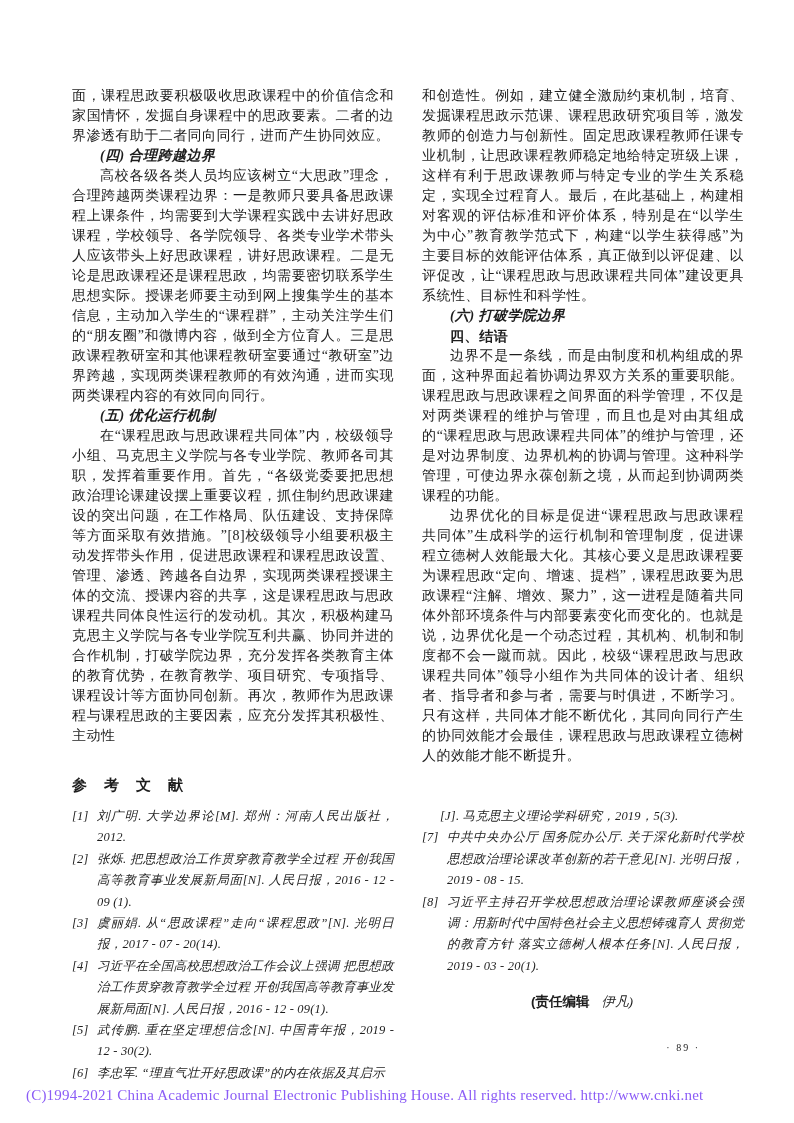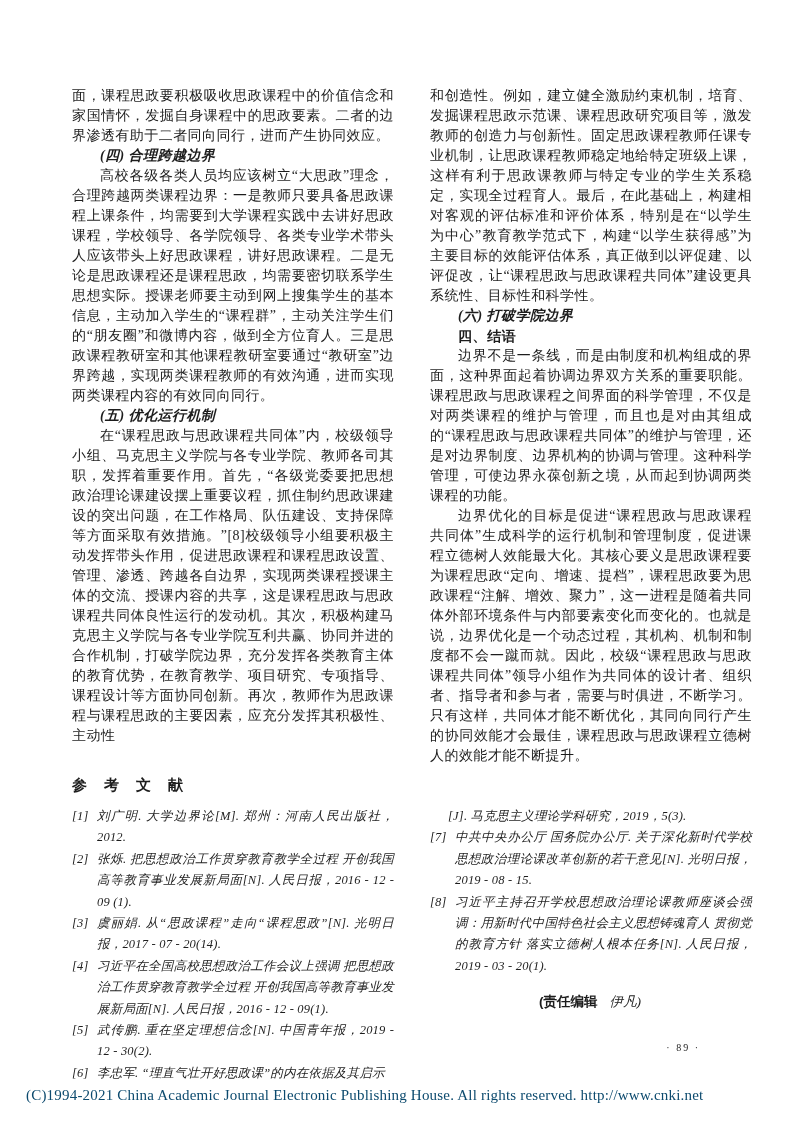--- a/index.html
+++ b/index.html
@@ -2,21 +2,21 @@
 <html><head>
 <meta charset="utf-8">
 <style>
   html,body{margin:0;padding:0;}
   body{
     width:794px;height:1123px;position:relative;background:#ffffff;
     font-family:"Liberation Serif","DejaVu Serif",serif;
     color:#1d1d1d;overflow:hidden;
   }
   .content{position:absolute;left:72px;top:86px;width:661px;}
-  .cols{display:flex;gap:36px;}
+  .cols{display:flex;gap:28px;}
   .col{width:322px;flex:0 0 322px;}
   .para{
     margin:0;font-size:14px;line-height:20px;letter-spacing:0.45px;
     text-align:justify;text-justify:inter-character;
   }
   .ind{text-indent:2em;}
   .kaiti{font-style:italic;font-weight:bold;}
   .bold-head{
     font-family:"Liberation Sans","DejaVu Sans",sans-serif;
     font-weight:bold;font-size:14px;letter-spacing:0.6px;
@@ -31,21 +31,21 @@
   }
   .refs .ref .ref-label{position:absolute;left:0;top:0;}
   .refs .ref.cont{padding-left:18px;}
   .editor{margin:16px 2px 0 0;text-align:center;font-size:13.5px;}
   .ed-label{font-family:"Liberation Sans","DejaVu Sans",sans-serif;font-weight:bold;}
   .ed-name{font-style:italic;margin-left:12px;}
   .page-number{
     position:absolute;top:1042px;right:94px;font-size:10px;letter-spacing:2px;
   }
   .footer{
-    position:absolute;top:1087px;left:26px;font-size:15px;color:#0c4a6e;
+    position:absolute;top:1087px;left:26px;font-size:15px;color:#8b5cf6;
     letter-spacing:0.2px;white-space:nowrap;
   }
 </style>
 </head>
 <body>
 
 <div class="page">
   <div class="content">
 
     <div class="cols">

